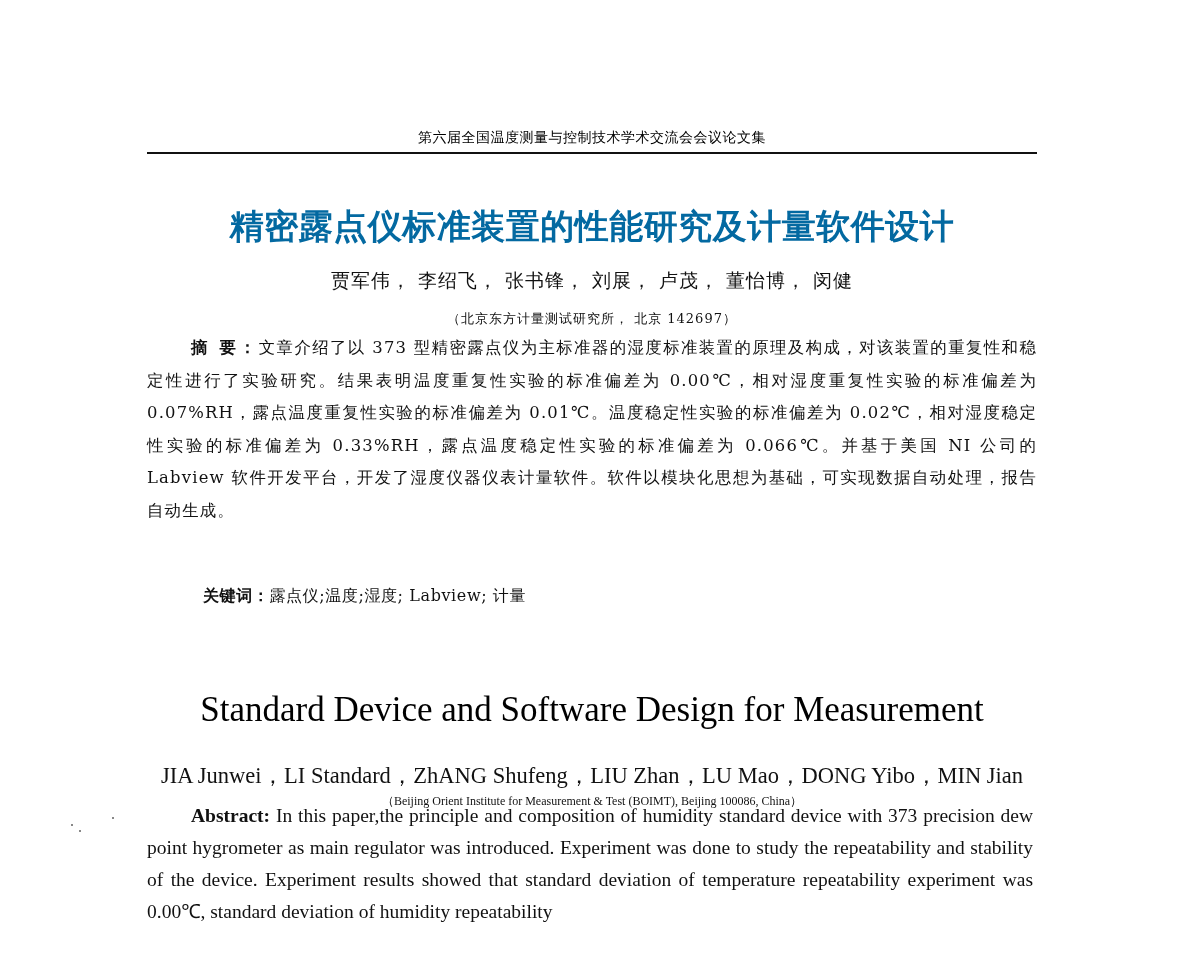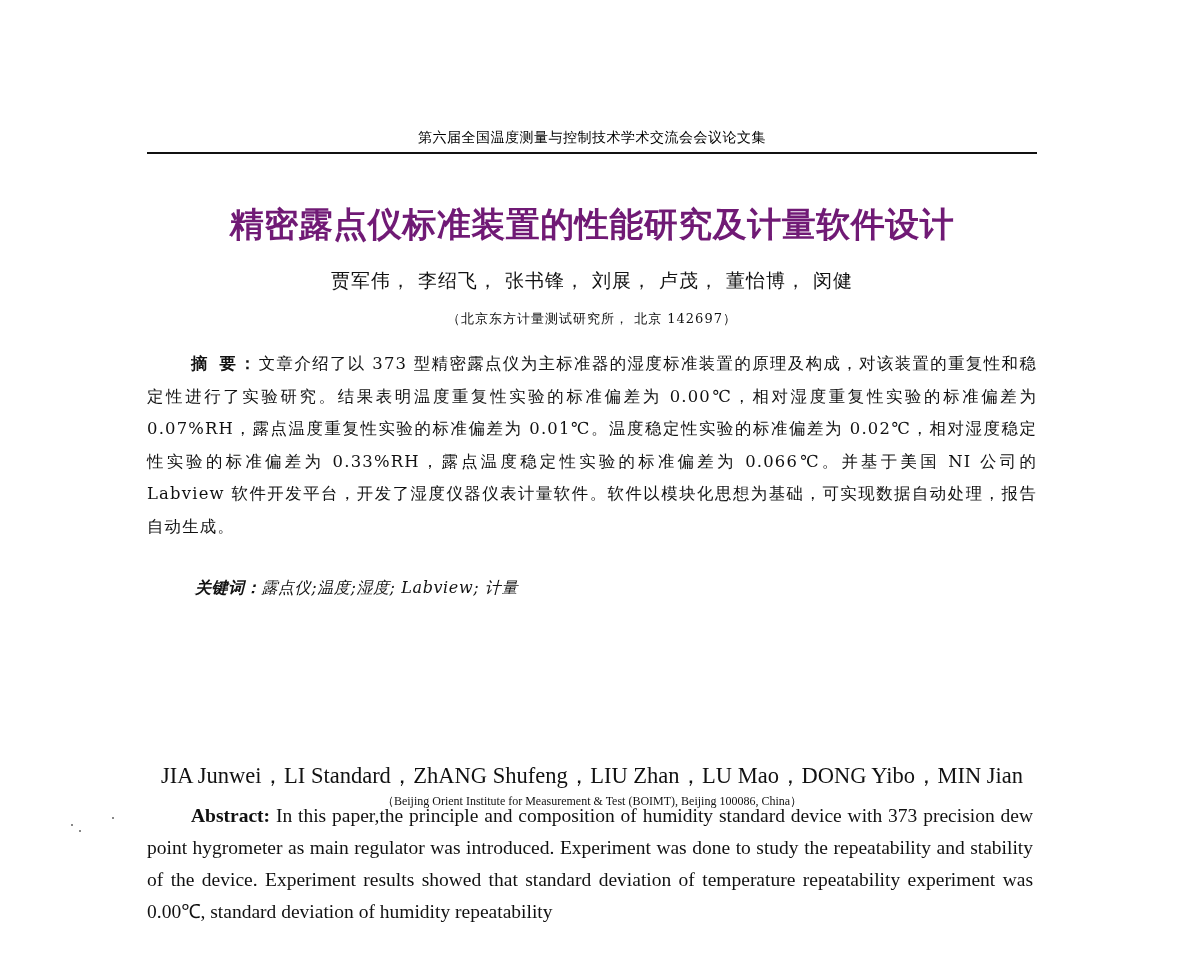--- a/index.html
+++ b/index.html
@@ -34,26 +34,26 @@
       width: 890px;
       height: 2px;
       background: #111111;
     }
     .cn-title {
       position: absolute;
       left: 147px;
       top: 205px;
       width: 890px;
       text-align: center;
-      font-family: Liberation Mono, monospace;
+      font-family: Liberation Serif, serif;
       font-weight: bold;
       font-size: 34px;
       line-height: 44px;
       letter-spacing: 0.5px;
-      color: #701a75;
+      color: #0369a1;
     }
     .cn-authors {
       position: absolute;
       left: 147px;
       top: 266px;
       width: 890px;
       text-align: center;
       font-family: "DejaVu Serif", serif;
       font-size: 19px;
       line-height: 28px;
@@ -66,21 +66,21 @@
       width: 890px;
       text-align: center;
       font-family: "DejaVu Serif", serif;
       font-size: 13px;
       line-height: 22px;
       letter-spacing: 1px;
     }
     .cn-abstract {
       position: absolute;
       left: 147px;
-      top: 348px;
+      top: 332px;
       width: 890px;
       font-family: "DejaVu Serif", serif;
       font-size: 16.4px;
       line-height: 32.6px;
       letter-spacing: 1.2px;
       text-align: justify;
       text-indent: 44px;
     }
     .cn-abstract .label {
       font-family: "DejaVu Sans", sans-serif;
@@ -158,24 +158,25 @@
 
 <div class="running-header">第六届全国温度测量与控制技术学术交流会会议论文集</div>
 <div class="header-rule"></div>
 
 <h1 class="cn-title" style="margin:0;">精密露点仪标准装置的性能研究及计量软件设计</h1>
 <div class="cn-authors">贾军伟， 李绍飞， 张书锋， 刘展， 卢茂， 董怡博， 闵健</div>
 <div class="cn-affiliation">（北京东方计量测试研究所， 北京 142697）</div>
 
 <p class="cn-abstract" style="margin:0;"><span class="label">摘 要：</span><span>文章介绍了以 373 型精密露点仪为主标准器的湿度标准装置的原理及构成，对该装置的重复性和稳定性进行了实验研究。结果表明温度重复性实验的标准偏差为 0.00℃，相对湿度重复性实验的标准偏差为 0.07%RH，露点温度重复性实验的标准偏差为 0.01℃。温度稳定性实验的标准偏差为 0.02℃，相对湿度稳定性实验的标准偏差为 0.33%RH，露点温度稳定性实验的标准偏差为 0.066℃。并基于美国 NI 公司的 Labview 软件开发平台，开发了湿度仪器仪表计量软件。软件以模块化思想为基础，可实现数据自动处理，报告自动生成。</span></p>
 
-<p class="cn-keywords" style="margin:4px;font-style:italic;"><span class="label">关键词：</span><span>露点仪;温度;湿度; Labview; 计量</span></p>
+<p class="cn-keywords" style="margin:12px;"><span class="label">关键词：</span><span>露点仪;温度;湿度; Labview; 计量</span></p>
 
 <h1 class="en-title" style="margin:0;font-weight:normal;">
   <br>
+  <span>Standard Device and Software Design for Measurement</span>
 </h1>
 
 <div class="en-authors">JIA Junwei，LI Standard，ZhANG Shufeng，LIU Zhan，LU Mao，DONG Yibo，MIN Jian</div>
 <div class="en-affiliation">（Beijing Orient Institute for Measurement &amp; Test (BOIMT), Beijing 100086, China）</div>
 
 <p class="en-abstract" style="margin:0;"><span class="label">Abstract:</span><span> In this paper,the principle and composition of humidity standard device with 373 precision dew point hygrometer as main regulator was introduced. Experiment was done to study the repeatability and stability of the device. Experiment results showed that standard deviation of temperature repeatability experiment was 0.00℃, standard deviation of humidity repeatability</span></p>
 
 <div class="scan-speck" style="left:71px;top:824px;"></div>
 <div class="scan-speck" style="left:79px;top:830px;"></div>
 <div class="scan-speck" style="left:112px;top:817px;"></div>

